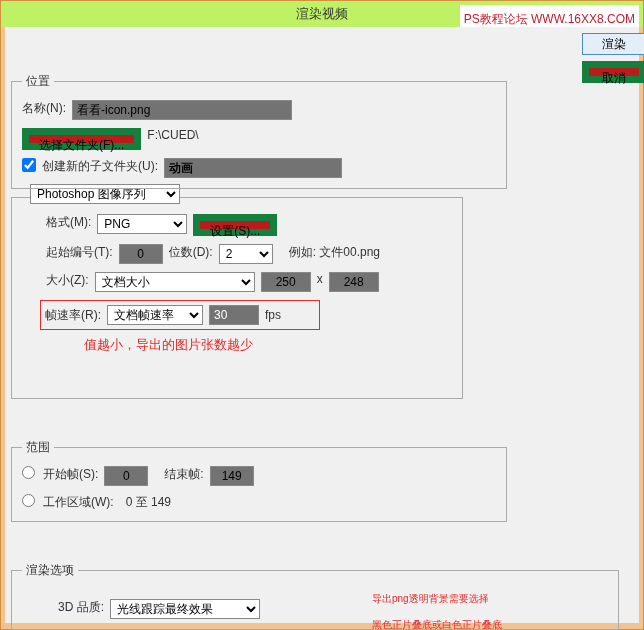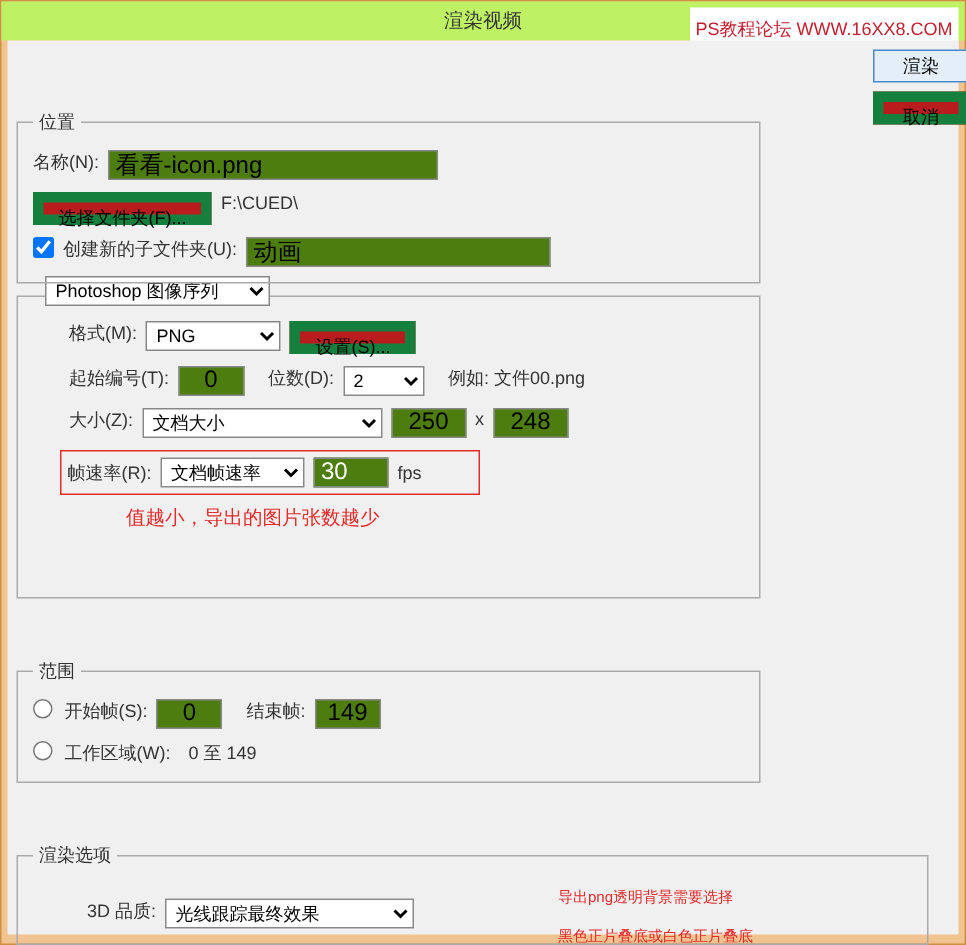--- a/index.html
+++ b/index.html
@@ -6,38 +6,38 @@
 body { font-family: "Microsoft YaHei", Arial, sans-serif; font-size: 12px; background: #fff; }
 .window { width: 644px; height: 630px; background: #f0c391; border: 1px solid #d09040; position: relative; }
 .titlebar { height: 26px; background: #bef264; text-align: center; line-height: 26px; font-size: 13px; color: #333; position: relative; }
 .watermark { position: absolute; right: 4px; top: 4px; font-size: 12px; color: #c2202f; background: #fff; padding: 1px 4px; }
 .content { padding: 6px; background: #f0f0f0; margin: 0 4px 4px 4px; height: 596px; position: relative; }
 fieldset { border: 1px solid #aaa; margin-bottom: 8px; padding: 10px 10px 10px 10px; position: relative; margin-top: 40px; }
 legend { padding: 0 4px; font-size: 12px; color: #333; }
 .row { display: flex; margin-bottom: 8px; gap: 6px; }
 .row:last-child { margin-bottom: 0; }
 label { font-size: 12px; color: #333; white-space: nowrap; }
-input[type="text"] { border: 1px solid #888; padding: 2px 4px; font-size: 16px; height: 20px; background: #4d7c0f; }
+input[type="text"] { border: 1px solid #888; padding: 2px 4px; font-size: 12px; height: 20px; background: #737373; }
 input[type="checkbox"] { width: 14px; height: 14px; }
 input[type="radio"] { width: 13px; height: 13px; margin-right: 2px; }
 select { border: 1px solid #888; padding: 1px 2px; font-size: 12px; height: 20px; background: #fff; }
 button { border: 7px solid #15803d; background: #b91c1c; padding: 2px 10px; font-size: 12px; height: 22px; cursor: pointer; }
 .btn-panel { position: absolute; right: 10px; top: 6px; width: 86px; }
 .btn-panel button { width: 64px; margin-bottom: 6px; display: block; margin-left: 39px; }
 .btn-primary { border: 1px solid #4a8ac9; background: #e4eef8; }
 .main-left { width: 516px; }
 .redbox { border: 1px solid #e52a2a; padding: 4px; display: flex; align-items: center; gap: 6px; }
 .redtext { color: #e52a2a; font-size: 13px; }
 .note1 { margin: 6px 0 0 62px; }
 .sel-highlight { background: #3390ff; color: #fff; }
 .colorswatch { width: 22px; height: 20px; border: 1px solid #888; background: #ddd; display: inline-block; }
 .annotation-right { position: absolute; left: 360px; font-size: 10px; color: #e52a2a; line-height: 1.5; }
 .indent { margin-left: 24px; }
 .fs-location { width: 496px; }
-.fs-sequence { width: 496px; border: 1px solid #aaa; padding: 4px 10px; }
+.fs-sequence { width: 452px; border: 1px solid #aaa; padding: 4px 10px; }
 .fs-range { width: 496px; }
 .fs-render { width: 608px; position: relative; }
 .seq-selector { margin: -18px 0 10px 8px; }
 .seq-selector select { width: 150px; }
 </style>
 </head>
 <body>
 
 <div class="window">
   <div class="titlebar">
@@ -60,21 +60,21 @@
           <label>名称(N):</label>
           <input type="text" style="width: 220px;" value="看看-icon.png">
         </div>
         <div class="row">
           <button>选择文件夹(F)...</button>
           <label>F:\CUED\</label>
         </div>
         <div class="row">
           <input type="checkbox" checked="" style="">
           <label>创建新的子文件夹(U):</label>
-          <input type="text" style="width: 203px;" value="动画">
+          <input type="text" style="width: 178px; font-weight: bold;" value="动画">
         </div>
       </fieldset>
 
       <div class="fs-sequence">
         <div class="seq-selector">
           <select>
             <option>Photoshop 图像序列</option>
           </select>
         </div>
 
@@ -82,21 +82,21 @@
           <label>格式(M):</label>
           <select style="width:90px">
             <option>PNG</option>
           </select>
           <button>设置(S)...</button>
         </div>
 
         <div class="row indent">
           <label>起始编号(T):</label>
           <input type="text" style="width: 44px; text-align: center;" value="0">
-          <label style="margin-left:10px">位数(D):</label>
+          <label style="">位数(D):</label>
           <select style="width:54px">
             <option>2</option>
           </select>
           <label style="margin-left:10px">例如: 文件00.png</label>
         </div>
 
         <div class="row indent">
           <label>大小(Z):</label>
           <select style="width:160px">
             <option>文档大小</option>
@@ -140,20 +140,20 @@
 
     <fieldset class="fs-render">
       <legend>渲染选项</legend>
 
 
       <div class="annotation-right" style="top:12px">导出png透明背景需要选择</div>
       <div class="annotation-right" style="top:38px">黑色正片叠底或白色正片叠底</div>
 
       <div class="row" style="margin-top:10px;margin-left:36px">
         <label>3D 品质:</label>
-        <select style="width:166px">
+        <select style="width:150px">
           <option>光线跟踪最终效果</option>
         </select>
       </div>
     </fieldset>
 
   </div>
 </div>
 
 </body></html>

